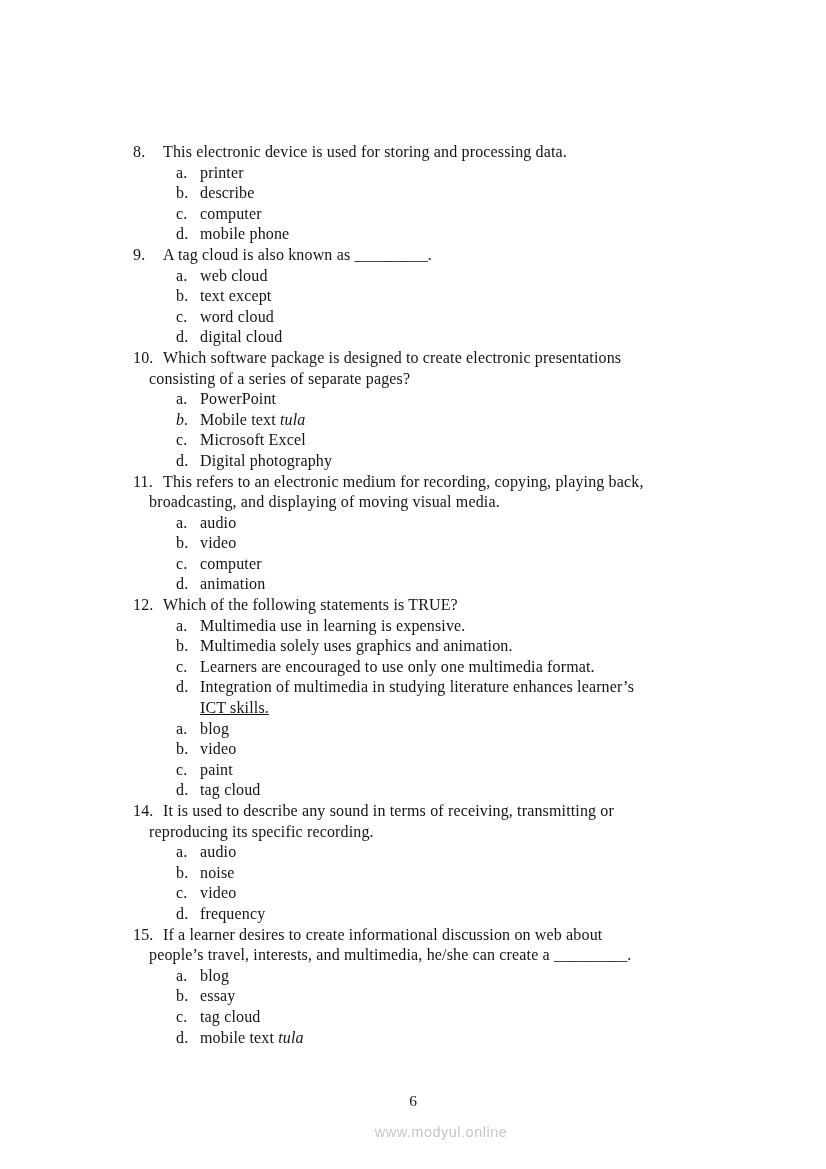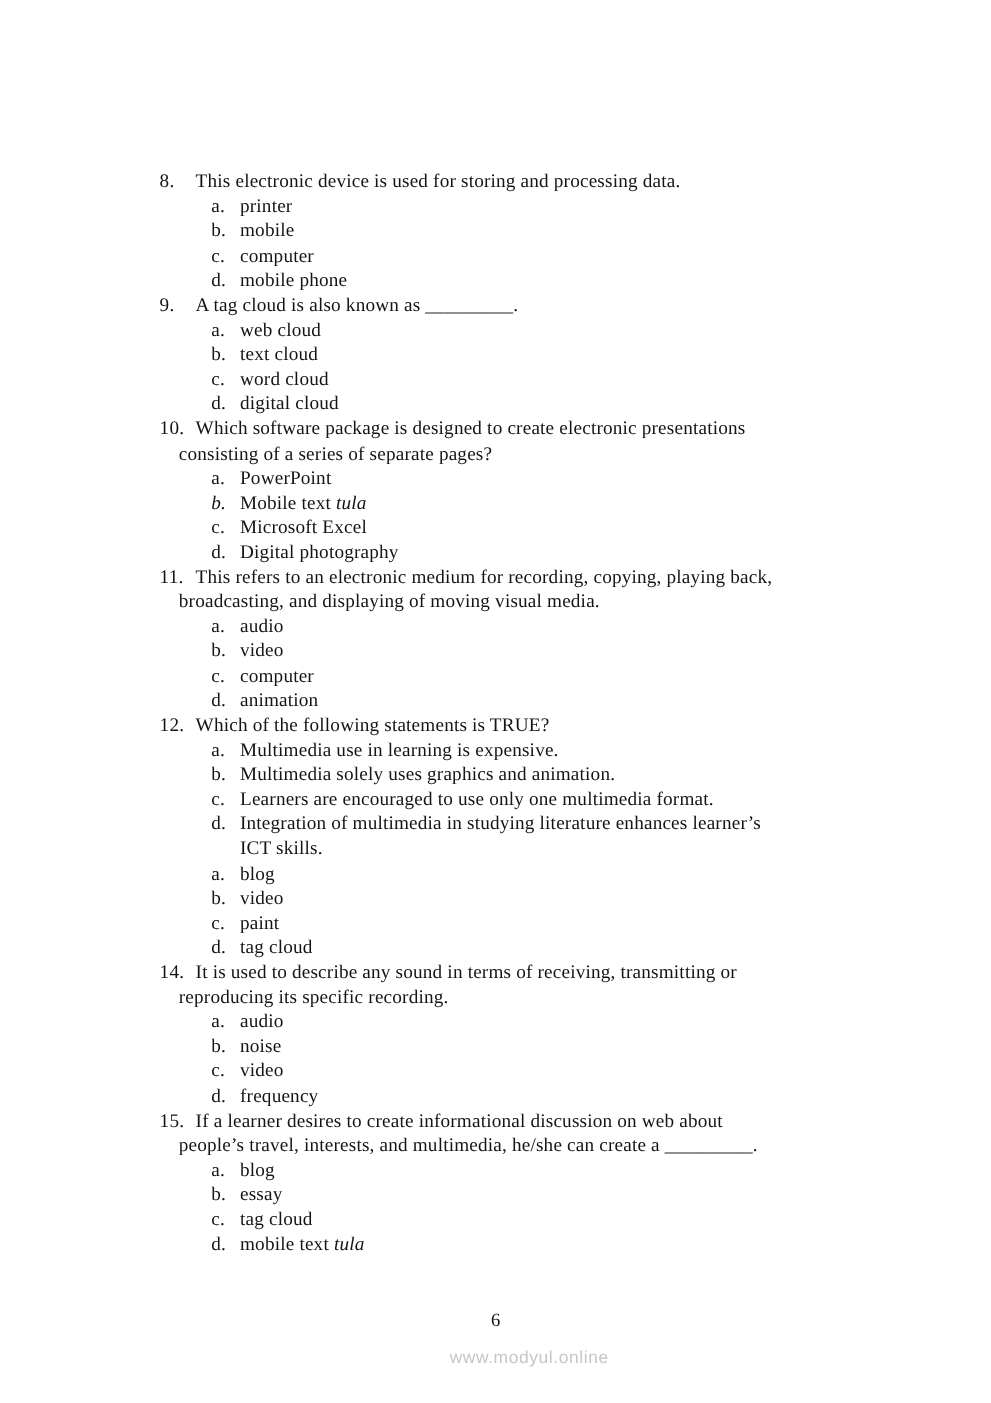--- a/index.html
+++ b/index.html
@@ -23,21 +23,21 @@
     line-height: 20.6px;
     letter-spacing: 0.15px;
   }
   .q-line { display: flex; }
   .q-num { flex: 0 0 30px; }
   .q-text { flex: 1; }
   .q-cont { margin-left: 16px; }
   .option-row { display: flex; margin-left: 43px; }
   .opt-letter { flex: 0 0 24px; }
   .opt-text { flex: 1; }
-  .opt-cont { margin-left: 67px; }
+  .opt-cont { margin-left: 67px; text-decoration: underline; }
   .italic { font-style: italic; }
   .footer-page {
     position: absolute;
     top: 1092px;
     left: 0;
     width: 100%;
     text-align: center;
     font-size: 15.5px;
     color: #141414;
   }
@@ -63,21 +63,21 @@
         <div class="q-line">
           <span class="q-num">8.</span>
           <span class="q-text">This electronic device is used for storing and processing data.</span>
         </div>
         <div class="option-row">
           <span class="opt-letter">a.</span>
           <span class="opt-text"><span>printer</span></span>
         </div>
         <div class="option-row">
           <span class="opt-letter">b.</span>
-          <span class="opt-text"><span>mobile</span></span>
+          <span class="opt-text"><span>describe</span></span>
         </div>
         <div class="option-row">
           <span class="opt-letter">c.</span>
           <span class="opt-text"><span>computer</span></span>
         </div>
         <div class="option-row">
           <span class="opt-letter">d.</span>
           <span class="opt-text"><span>mobile phone</span></span>
         </div>
       </div>
@@ -85,21 +85,21 @@
         <div class="q-line">
           <span class="q-num">9.</span>
           <span class="q-text">A tag cloud is also known as _________.</span>
         </div>
         <div class="option-row">
           <span class="opt-letter">a.</span>
           <span class="opt-text"><span>web cloud</span></span>
         </div>
         <div class="option-row">
           <span class="opt-letter">b.</span>
-          <span class="opt-text"><span>text cloud</span></span>
+          <span class="opt-text"><span>text except</span></span>
         </div>
         <div class="option-row">
           <span class="opt-letter">c.</span>
           <span class="opt-text"><span>word cloud</span></span>
         </div>
         <div class="option-row">
           <span class="opt-letter">d.</span>
           <span class="opt-text"><span>digital cloud</span></span>
         </div>
       </div>

